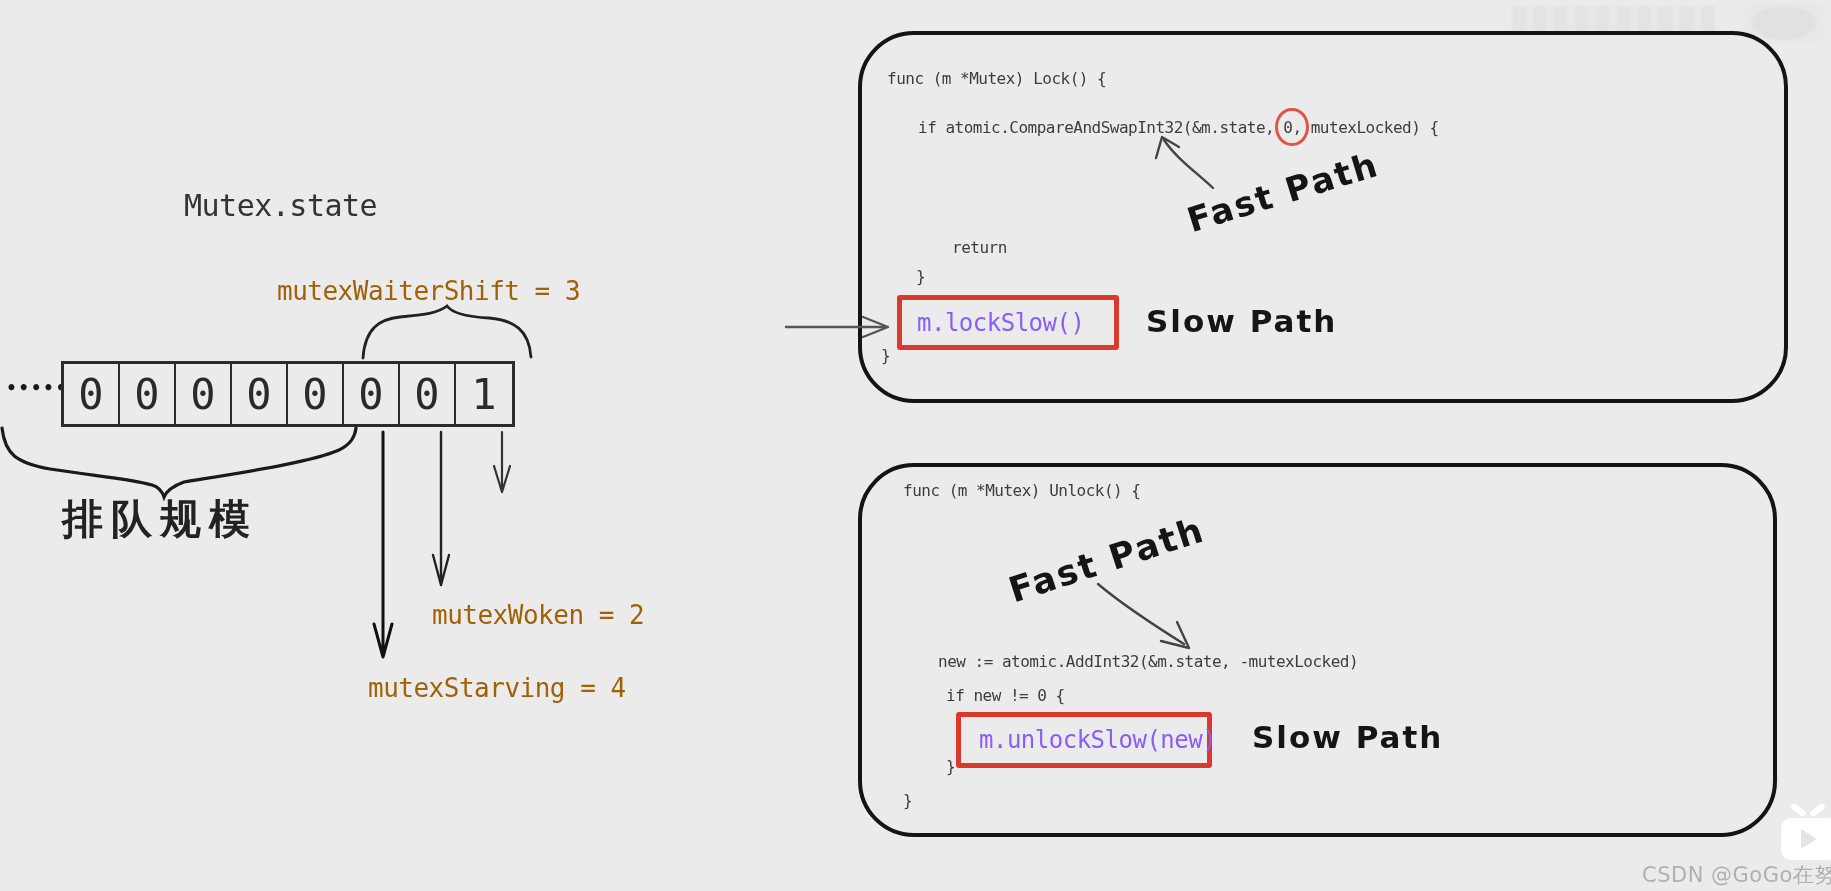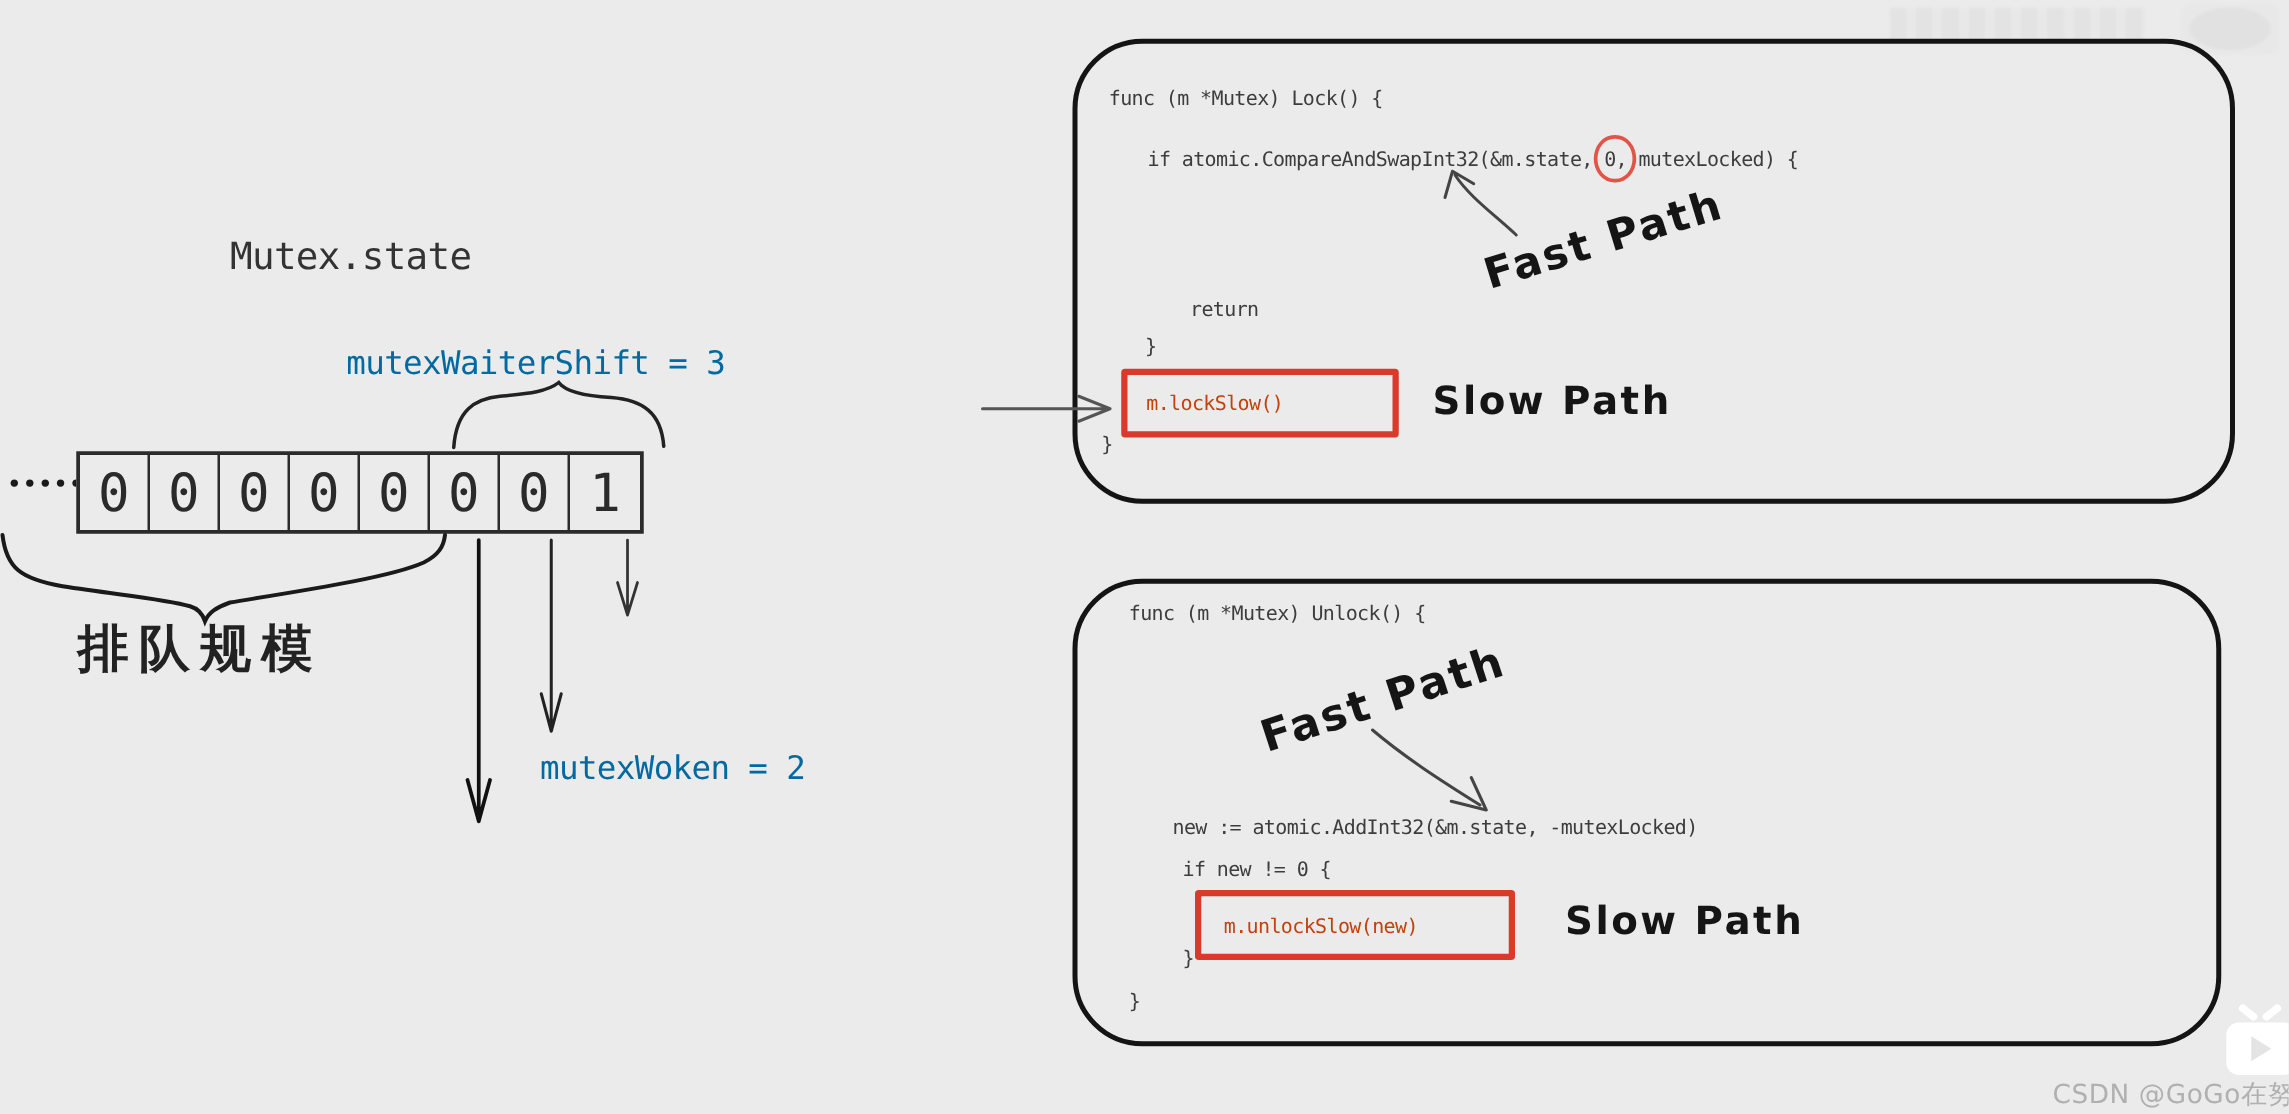--- a/index.html
+++ b/index.html
@@ -13,21 +13,21 @@
     font-family:"DejaVu Sans Mono",monospace;
     color:#3d3d3d;
     letter-spacing:-0.5px;
     white-space:pre;
     font-size:16px;
     line-height:1.15;
   }
   .lbl{
     position:absolute;
     font-family:"DejaVu Sans Mono",monospace;
-    color:#0369a1;
+    color:#a16207;
     letter-spacing:-0.5px;
     white-space:pre;
   }
   
   .hand{
     position:absolute;
     font-family:"DejaVu Sans",sans-serif;
     font-weight:bold;
     color:#151515;
     white-space:pre;
@@ -44,21 +44,21 @@
   
   .redbox{
     position:absolute;
     border:5px solid #d93a2b;
     border-radius:3px;
     box-sizing:border-box;
     display:flex;align-items:center;
   }
   .redbox .code-in{
     font-family:"DejaVu Sans Mono",monospace;
-    color:#c2410c;letter-spacing:-0.5px;font-size:16px;white-space:pre;
+    color:#8b5cf6;letter-spacing:-0.5px;font-size:24px;white-space:pre;
   }
   
   .circled{position:relative;display:inline-block;}
   .circled::after{
     content:"";position:absolute;left:-8px;right:-7px;top:-11px;bottom:-9px;
     border:3px solid #e05548;border-radius:50%;
   }
   
   .bitrow{
     position:absolute;display:flex;
@@ -132,20 +132,21 @@
     <div class="bitcell">0</div>
     <div class="bitcell">0</div>
     <div class="bitcell">0</div>
     <div class="bitcell">0</div>
     <div class="bitcell">1</div>
   </div>
 
   <div class="cjk" style="left:62px;top:492px;">排队规模</div>
 
   <div class="lbl" style="left:432px;top:600px;font-size:26px;">mutexWoken = 2</div>
+  <div class="lbl" style="left:368px;top:673px;font-size:26px;">mutexStarving = 4</div>
 
   <div class="sketchbox" style="left:858px;top:31px;width:930px;height:372px;"></div>
 
   <div class="code" style="left:887px;top:70px;">func (m *Mutex) Lock() {</div>
 
   <div class="code" style="left:918px;top:103px;margin-top:16px;"><span>if atomic.CompareAndSwapInt32(&amp;m.state,</span> <span class="circled">0,</span> <span>mutexLocked) {</span></div>
 
   <div class="hand" style="left:1184px;top:172px;font-size:34px;transform:rotate(-17deg);">Fast Path</div>
 
   <div class="code" style="left:952px;top:239px;">return</div>

